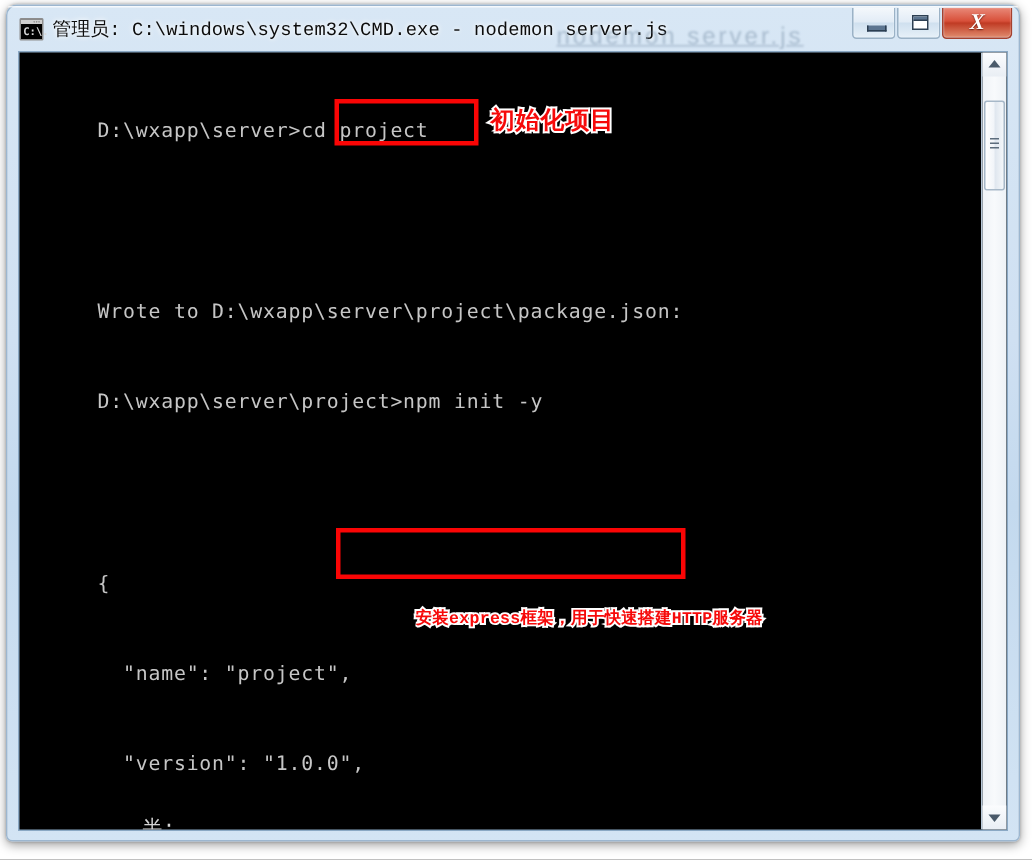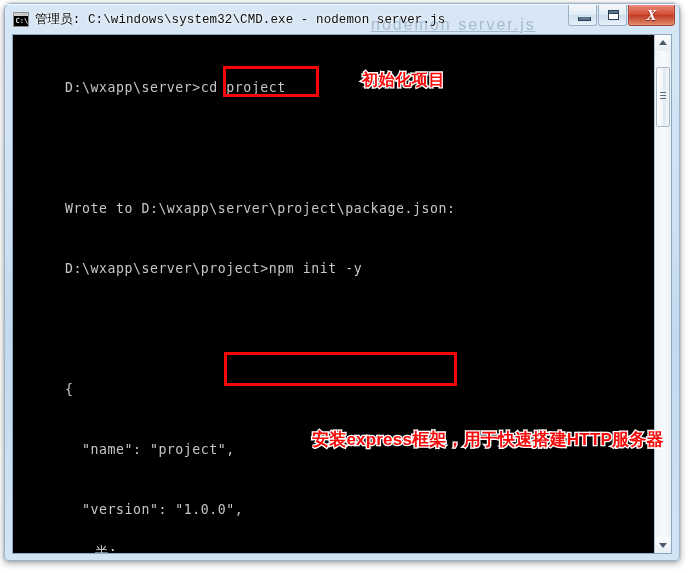--- a/index.html
+++ b/index.html
@@ -279,36 +279,35 @@
     width: 233px;
     height: 34px;
   }
 
   
   .red-label {
     position: absolute;
     color: #f60a0a;
     font-weight: bold;
     white-space: nowrap;
-    font-family: Liberation Sans, sans-serif;
+    font-family: Liberation Mono, monospace;
     -webkit-text-stroke: 2.6px #ffffff;
     paint-order: stroke fill;
     pointer-events: none;
-    margin-left: 35px;
   }
   #label-init {
     left: 322px;
     top: 66px;
     font-size: 16px;
     letter-spacing: 0.6px;
   }
   #label-express {
     left: 272px;
-    top: 424px;
-    font-size: 17px;
+    top: 400px;
+    font-size: 11px;
     letter-spacing: 0.2px;
   }
 </style>
 </head>
 <body>
 
 <div id="window-frame">
 
   <div id="title-bar">
     <div id="app-icon">

